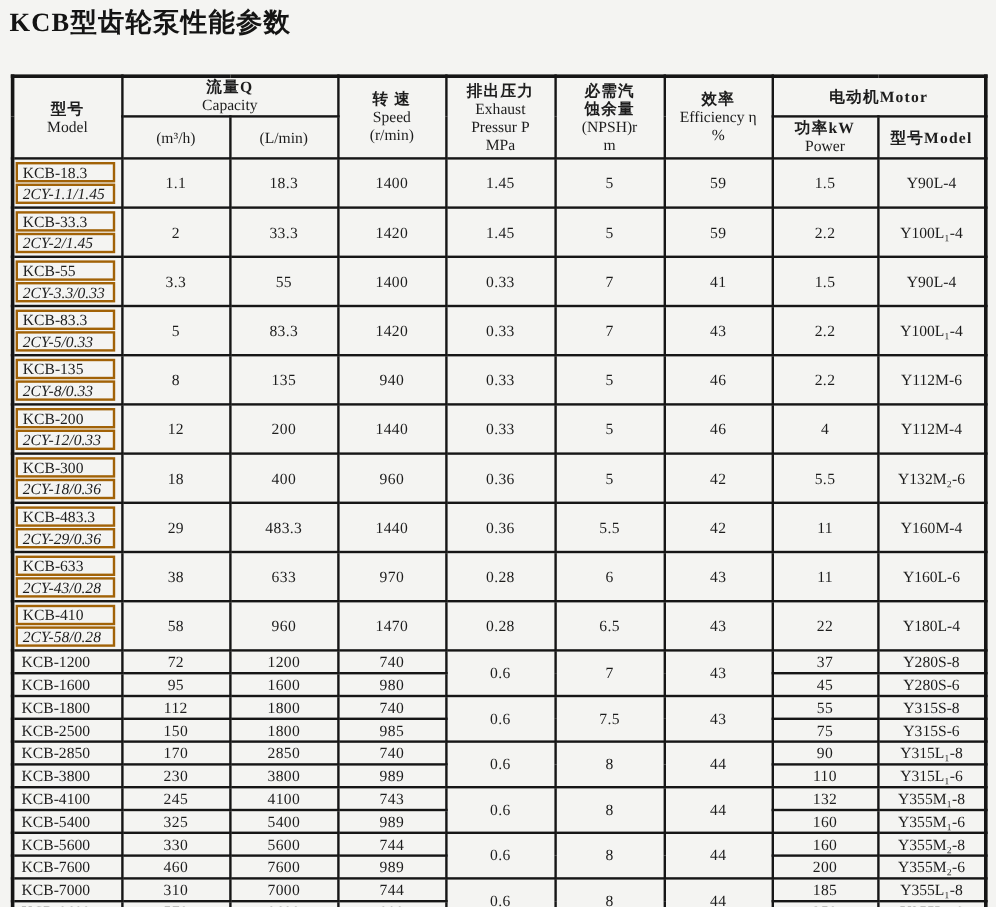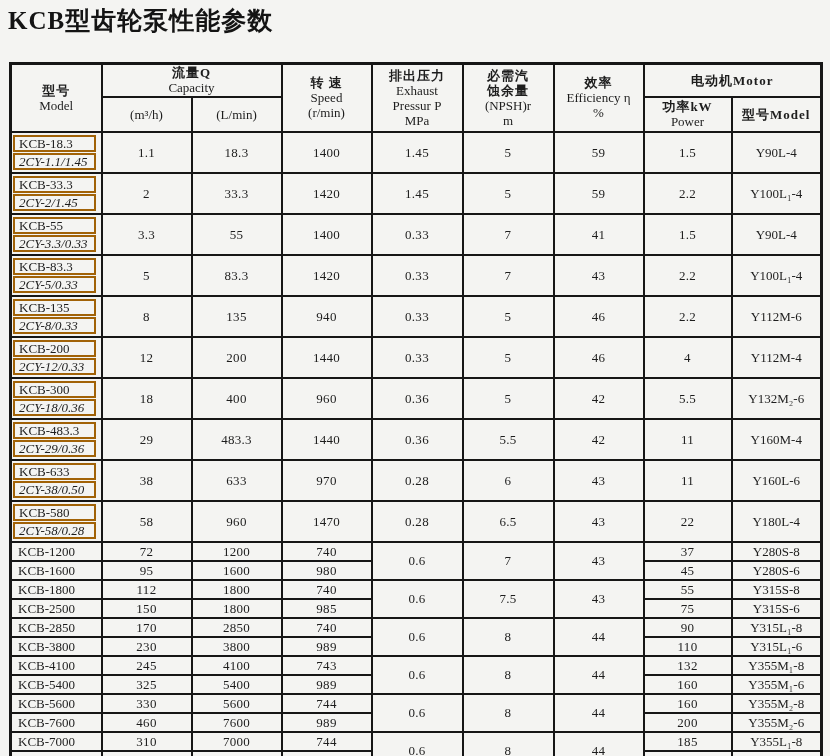--- a/index.html
+++ b/index.html
@@ -5,21 +5,21 @@
   html,body{margin:0;padding:0;}
   body{
     width:830px;height:756px;position:relative;
     background:#f4f4f2;
     font-family:"Liberation Serif", serif;
     color:#1d1d1d;
     overflow:hidden;
   }
   .page-title{
     position:absolute;left:8px;top:4px;
-    font-size:25px;font-weight:bold;letter-spacing:1px;
+    font-size:22px;font-weight:bold;letter-spacing:1px;
     color:#141414;
   }
   .table-wrap{position:absolute;left:9px;top:62px;}
   table{
     border-collapse:collapse;table-layout:fixed;width:811px;
     border:3px solid #161616;
   }
   th,td{
     border:2px solid #161616;
     text-align:center;vertical-align:middle;
@@ -222,34 +222,34 @@
           <td class="num">1440</td>
           <td class="num">0.36</td>
           <td class="num">5.5</td>
           <td class="num">42</td>
           <td class="num">11</td>
           <td>Y160M-4</td>
         </tr>
         <tr class="s1">
           <td class="modelcell">
             <div class="subbox">KCB-633</div>
-            <div class="subbox">2CY-38/0.50</div>
+            <div class="subbox">2CY-43/0.28</div>
           </td>
           <td class="num">38</td>
           <td class="num">633</td>
           <td class="num">970</td>
           <td class="num">0.28</td>
           <td class="num">6</td>
           <td class="num">43</td>
           <td class="num">11</td>
           <td>Y160L-6</td>
         </tr>
         <tr class="s1">
           <td class="modelcell">
-            <div class="subbox">KCB-580</div>
+            <div class="subbox">KCB-410</div>
             <div class="subbox">2CY-58/0.28</div>
           </td>
           <td class="num">58</td>
           <td class="num">960</td>
           <td class="num">1470</td>
           <td class="num">0.28</td>
           <td class="num">6.5</td>
           <td class="num">43</td>
           <td class="num">22</td>
           <td>Y180L-4</td>

